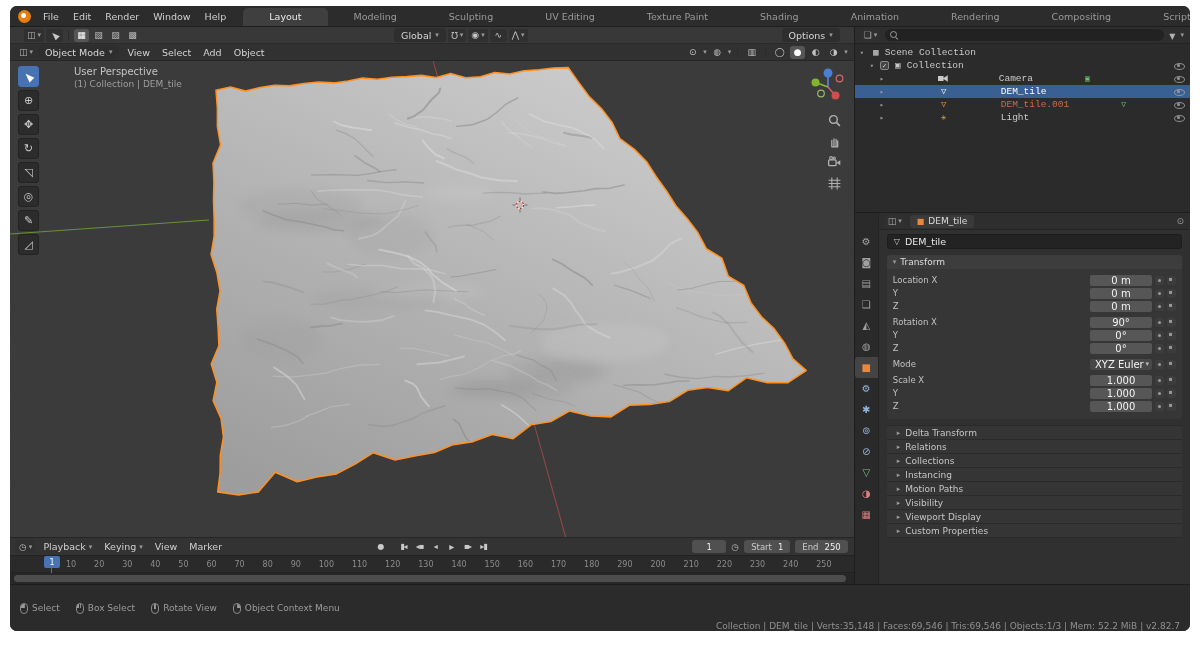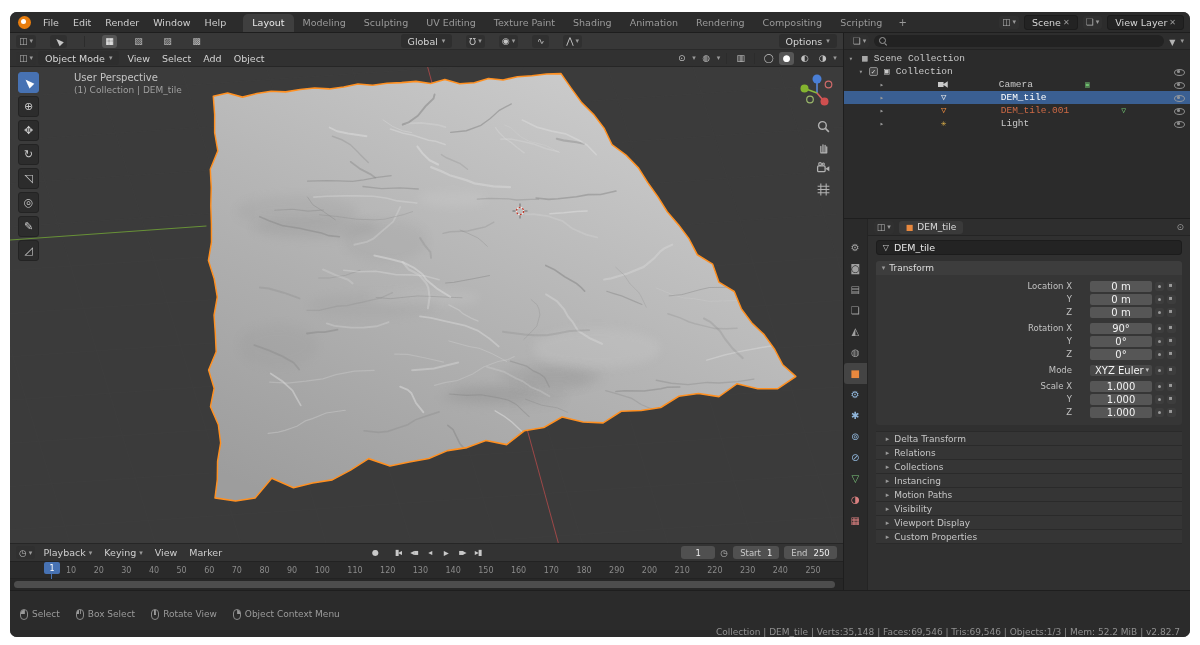--- a/index.html
+++ b/index.html
@@ -1,47 +1,47 @@
 <!DOCTYPE html>
 <html style="--c-accent: #4772b3; --c-selection: #ff9021; --c-object_orange: #e8883e; --c-axis_x: #b04a4a; --c-axis_y: #6d9b37; --c-mesh_data_green: #6fbf6f;"><head>
 <meta charset="utf-8">
 <style>
   html,body{margin:0;padding:0;width:1200px;height:645px;background:#ffffff;overflow:hidden;
     font-family:"DejaVu Sans",sans-serif;}
   *{box-sizing:border-box;}
-  .app{position:absolute;left:10px;top:12px;width:1180px;height:625px;background:#2b2b2b;
+  .app{position:absolute;left:10px;top:6px;width:1180px;height:625px;background:#2b2b2b;
     border-radius:7px;overflow:hidden;display:flex;flex-direction:column;color:#cdcdcd;font-size:10px;}
 
   
   .topbar{flex:0 0 20px;background:#2c2c2c;border-bottom:1px solid #1e1e1e;display:flex;align-items:center;padding:0 6px;}
   .logo{width:13px;height:13px;border-radius:50%;background:#e87d0d;position:relative;margin:0 5px 0 2px;flex:0 0 auto;}
   .logo::after{content:"";position:absolute;left:3px;top:3px;width:5px;height:5px;border-radius:50%;background:#fff;}
   .menus{display:flex;align-items:center;}
   .m{padding:0 7px;color:#cfcfcf;font-size:9.5px;}
   .wtabs{display:flex;align-items:flex-end;margin-left:10px;height:20px;}
-  .wtab{padding:3px 9px 4px;color:#9a9a9a;font-size:9.5px;border-radius:5px 5px 0 0;white-space:nowrap;}
+  .wtab{padding:3px 26px 4px;color:#9a9a9a;font-size:9.5px;border-radius:5px 5px 0 0;white-space:nowrap;}
   .wtab.active{background:#3f3f3f;color:#e9e9e9;}
   .wadd{padding:0 7px;color:#9a9a9a;}
   .tright{margin-left:auto;display:flex;align-items:center;gap:5px;}
   .ci{font-size:9px;color:#b5b5b5;}
   .ci-scene::before{content:"◫";}
   .ci-layers::before{content:"❏";}
   .tchip{display:flex;align-items:center;gap:2px;background:#232323;border:1px solid #1c1c1c;border-radius:3px;height:15px;padding:0 7px;font-size:9.5px;color:#d6d6d6;text-align:right;}
   .cx{font-size:8px;color:#9a9a9a;}
   .cx::before{content:"✕";}
   .chev{font-size:7px;color:#9a9a9a;}
   .chev::before{content:"▾";}
 
   
   .middle{flex:1;display:flex;min-height:0;}
   .leftcol{flex:1;display:flex;flex-direction:column;min-width:0;}
   .rightcol{flex:0 0 205px;display:flex;flex-direction:column;border-left:1px solid #1e1e1e;background:#2b2b2b;}
 
   
-  .tsrow{flex:0 0 17px;background:#383838;border-bottom:1px solid #2a2a2a;display:flex;align-items:center;padding:0 6px;gap:14px;}
+  .tsrow{flex:0 0 17px;background:#383838;border-bottom:1px solid #2a2a2a;display:flex;align-items:center;padding:0 14px;gap:2px;}
   .iconbtn{height:13px;min-width:17px;display:flex;align-items:center;justify-content:center;background:#303030;border-radius:3px;color:#c6c6c6;font-size:9px;gap:2px;padding:0 3px;}
   .sm{height:13px;width:15px;display:flex;align-items:center;justify-content:center;border-radius:3px;color:#b9b9b9;font-size:9px;}
   .sm.active{background:#555;color:#fff;}
   .sm1::before{content:"▦";} .sm2::before{content:"▧";} .sm3::before{content:"▨";} .sm4::before{content:"▩";}
   .sep{width:1px;height:11px;background:#2c2c2c;margin:0 3px;}
   .ddchip{display:flex;align-items:center;gap:4px;background:#2e2e2e;border-radius:3px;height:14px;padding:0 7px;font-size:9.5px;color:#d6d6d6;}
   .spacerflex{flex:1;}
   .magnet::before{content:"Ω";display:inline-block;transform:rotate(180deg);font-size:9px;}
   .propedit::before{content:"◉";} .falloff::before{content:"∿";} .snapto::before{content:"⋀";}
   .tweakico::before{content:"▲";display:inline-block;transform:rotate(-45deg) scale(.85,1.1);}
@@ -81,21 +81,21 @@
   .ohead{flex:0 0 17px;background:#2e2e2e;border-bottom:1px solid #232323;display:flex;align-items:center;gap:5px;padding:0 6px;}
   .osearch{flex:1;height:12px;background:#222;border-radius:6px;display:flex;align-items:center;gap:3px;padding:0 5px;}
   .lens{width:9px;height:9px;position:relative;flex:0 0 auto;}
   .lens::before{content:"";position:absolute;left:0;top:0;width:5px;height:5px;border:1px solid #9a9a9a;border-radius:50%;}
   .lens::after{content:"";position:absolute;left:6px;top:6px;width:3px;height:1px;background:#9a9a9a;transform:rotate(45deg);transform-origin:0 0;}
   .funnel::before{content:"▼";font-size:8px;color:#b2b2b2;}
   .orows{flex:1;padding-top:2px;font-family:Liberation Mono, monospace;}
   .orow{height:13px;display:flex;align-items:center;padding:0 5px;font-size:9.5px;color:#c9c9c9;}
   .orow.selected{background:#3a5f92;}
   .orow.selected .olabel{color:#fff;}
-  .ind-0{padding-left:5px;} .ind-1{padding-left:15px;} .ind-2{padding-left:36px;gap:48px;}
+  .ind-0{padding-left:5px;} .ind-1{padding-left:15px;} .ind-2{padding-left:25px;gap:48px;}
   .caret{width:10px;color:#999;font-size:7px;flex:0 0 auto;}
   .caret-open::before{content:"▾";} .caret-closed::before{content:"▸";}
   .ocheck{width:9px;height:9px;border:1px solid #888;border-radius:2px;background:#454545;margin-right:3px;
     font-size:7px;line-height:8px;text-align:center;color:#e2e2e2;flex:0 0 auto;}
   .ocheck::before{content:"✓";}
   .oicon{width:12px;text-align:center;margin-right:3px;font-size:9px;color:#c9c9c9;flex:0 0 auto;}
   .oi-scene::before{content:"▦";}
   .oi-collection::before{content:"▣";}
   .oi-mesh::before{content:"▽";}
   .oi-light::before{content:"✳";}
@@ -138,21 +138,21 @@
   .nrow{display:flex;align-items:center;padding:4px 8px 2px;}
   .nfield{flex:1;display:flex;align-items:center;gap:5px;background:#232323;border:1px solid #1c1c1c;border-radius:3px;height:15px;padding:0 6px;font-size:9.5px;color:#e8e8e8;}
   .nico{color:#c9c9c9;font-size:8px;}
   .nico::before{content:"▽";}
   .tpanel{margin:4px 8px 0;}
   .tphead{height:14px;background:#3d3d3d;border-radius:3px 3px 0 0;display:flex;align-items:center;gap:4px;padding:0 6px;color:#dedede;font-size:9px;}
   .tphead .caret{width:auto;}
   .tpbody{background:#363636;border-radius:0 0 3px 3px;padding:5px 6px 6px;}
   .trow{display:flex;align-items:center;height:12px;margin-bottom:1px;}
   .trow.gap{margin-top:4px;}
-  .tlabel{flex:1;text-align:right;padding-right:18px;color:#c2c2c2;font-size:8.5px;white-space:nowrap;overflow:hidden;}
+  .tlabel{flex:1;text-align:left;padding-right:18px;color:#c2c2c2;font-size:8.5px;white-space:nowrap;overflow:hidden;}
   .tfield{flex:0 0 62px;height:11px;background:#565656;border-radius:2px;color:#f2f2f2;font-size:10px;display:flex;align-items:center;justify-content:center;position:relative;}
   .tfield.dropdown{background:#484848;justify-content:flex-start;padding-left:5px;}
   .tfield.dropdown::after{content:"▾";position:absolute;right:3px;font-size:7px;color:#bbb;}
   .tmini{width:9px;height:9px;margin-left:3px;border-radius:2px;background:#3d3d3d;position:relative;flex:0 0 auto;}
   .tmini::after{content:"";position:absolute;left:3px;top:3px;width:3px;height:3px;border-radius:50%;background:#9a9a9a;}
   .tmini2{width:9px;height:9px;margin-left:3px;border-radius:2px;background:#3d3d3d;position:relative;flex:0 0 auto;}
   .tmini2::after{content:"▪";position:absolute;left:1.5px;top:-1px;font-size:6px;color:#9a9a9a;}
   .psecs{margin-top:6px;border-top:1px solid #2a2a2a;}
   .psec{height:14px;display:flex;align-items:center;gap:5px;padding:0 10px;background:#353535;border-bottom:1px solid #2a2a2a;color:#c6c6c6;font-size:9px;}
   .psec .caret{width:auto;}

